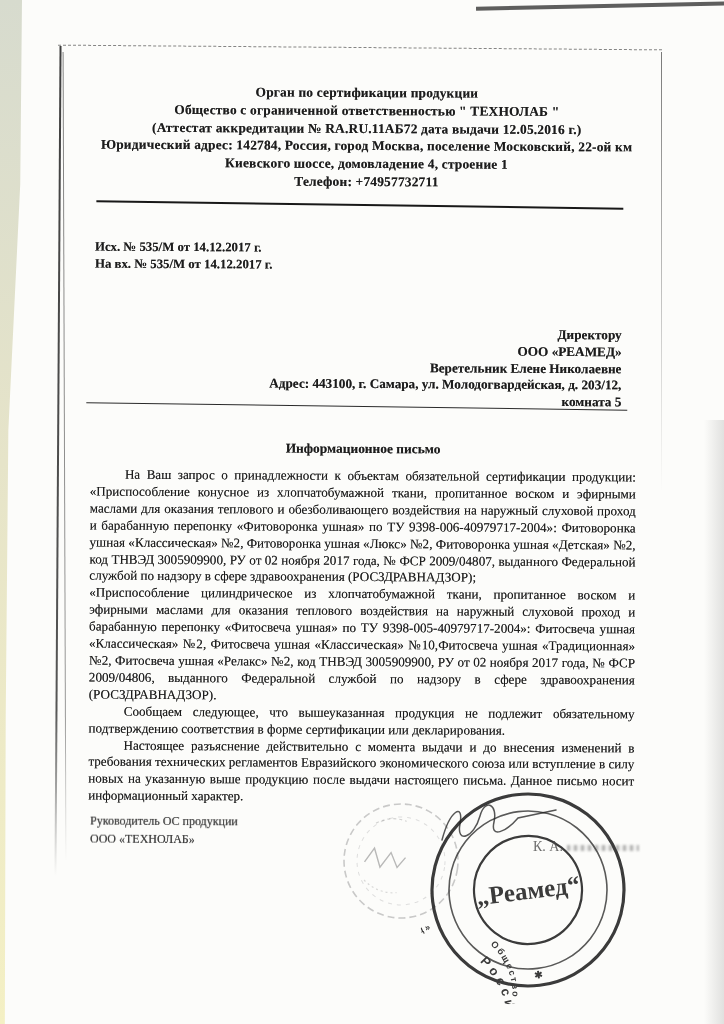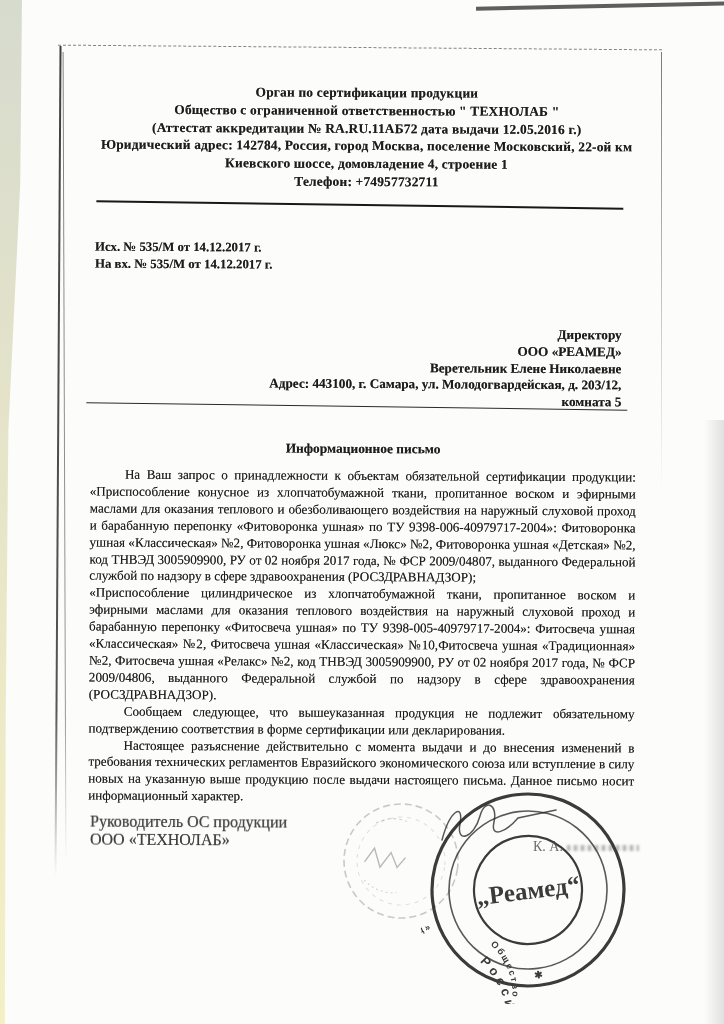--- a/index.html
+++ b/index.html
@@ -50,21 +50,21 @@
     font-weight:bold; font-size:13.2px; line-height:16.8px; }
   .rule-2 { position:absolute; top:406px; left:86px; width:541px; height:0;
     border-top:1.5px solid #2a2a2a; transform:rotate(.5deg); }
   .letter-title { position:absolute; top:441px; left:90px; width:546px; text-align:center;
     font-weight:bold; font-size:13.4px; }
   .body-text { position:absolute; top:468px; left:90px; width:546px;
     font-size:13.1px; line-height:16.9px; text-align:justify; }
   .body-text p { margin:0; }
   .body-text p.indent { text-indent:35px; }
   .body-text p.fulljust { text-align-last:justify; }
-  .signature { position:absolute; top:814px; left:92px; font-size:16px; line-height:17.5px;
+  .signature { position:absolute; top:814px; left:92px; font-size:12px; line-height:17.5px;
     color:#3d3d3d; filter:blur(.25px); }
   .signer { position:absolute; top:839px; left:533px; font-size:14px; color:#4a4a4a;
     opacity:.8; filter:blur(.35px); white-space:nowrap; }
   .signer .smudge { display:inline-block; width:72px; height:6px; margin-left:4px;
     background:repeating-linear-gradient(90deg, rgba(70,70,70,.5) 0 3px, rgba(70,70,70,.08) 3px 7px);
     filter:blur(.8px); vertical-align:middle; }
 
   
   .stamp-faint { position:absolute; left:330px; top:790px; width:142px; height:142px;
     opacity:.9; transform:rotate(8deg); }

